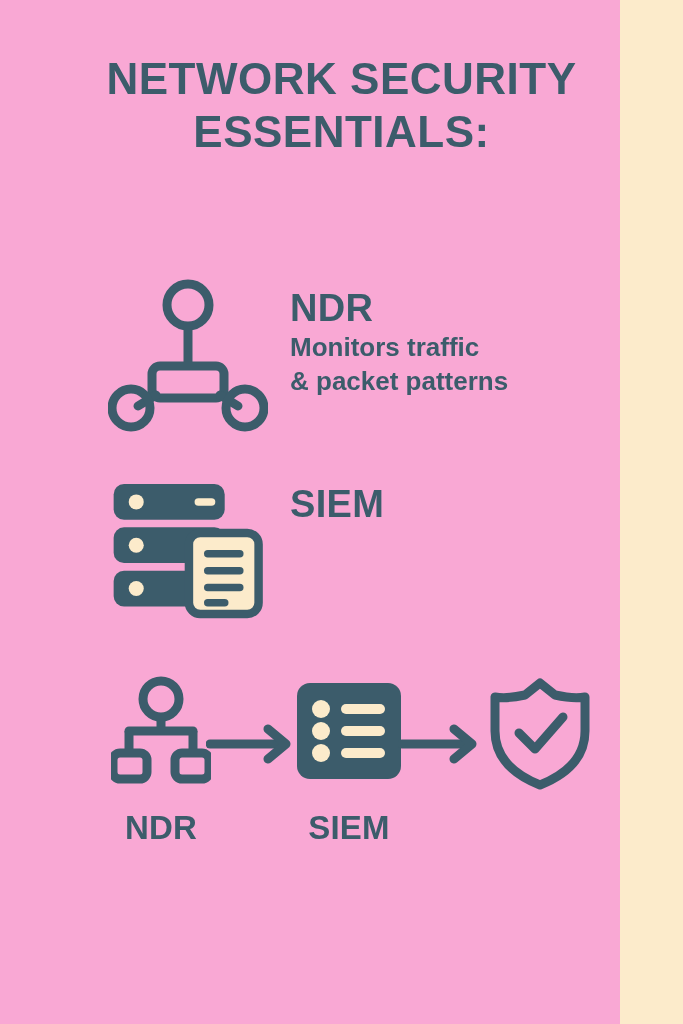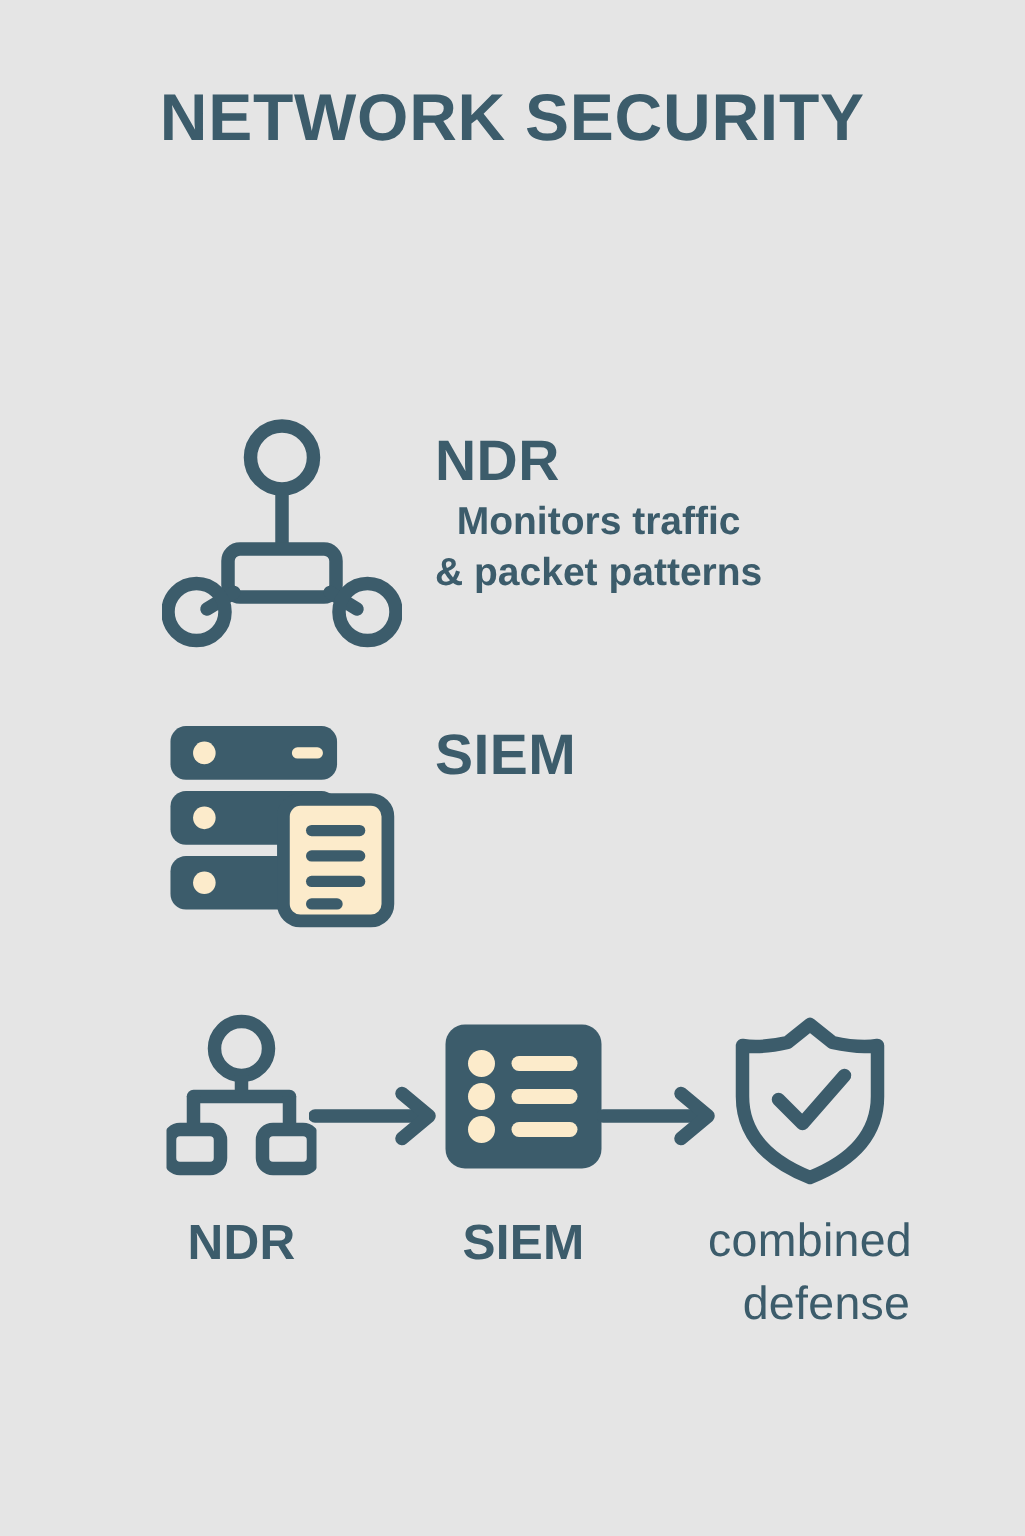--- a/index.html
+++ b/index.html
@@ -12,23 +12,23 @@
     height: 1024px;
     background: #FCEBCB;
     font-family: "Liberation Sans", sans-serif;
     color: #3C5C6B;
     overflow: hidden;
     position: relative;
   }
 
   .poster {
     position: relative;
-    width: 683px;
+    width: 620px;
     height: 1024px;
-    background: #e5e5e5;
+    background: #f9a8d4;
     box-sizing: border-box;
   }
 
   
   .title-block {
     position: absolute;
     top: 52px;
     left: 0;
     width: 683px;
     text-align: center;
@@ -76,21 +76,20 @@
     color: #3C5C6B;
     letter-spacing: 0.3px;
   }
   .feature-desc-line {
     display: block;
     font-weight: bold;
     font-size: 26px;
     line-height: 34px;
     color: #3C5C6B;
     letter-spacing: 0px;
-    text-align: center;
   }
 
   
   .flow {
     position: absolute;
     top: 675px;
     left: 0;
     width: 683px;
     height: 230px;
   }
@@ -155,20 +154,21 @@
     padding-left: 22px;
   }
 </style>
 </head>
 <body>
 
 <div class="poster">
 
   <div class="title-block">
     <span class="title-line">NETWORK SECURITY</span>
+    <span class="title-line">ESSENTIALS:</span>
   </div>
 
   <div class="feature-row ndr">
     <svg class="feature-icon" viewBox="0 0 160 155">
 
       <circle cx="80" cy="27" r="21" fill="none" stroke="#3C5C6B" stroke-width="9"></circle>
 
       <line x1="80" y1="48" x2="80" y2="88" stroke="#3C5C6B" stroke-width="9" stroke-linecap="butt"></line>
 
       <rect x="44" y="88" width="72" height="32" rx="8" ry="8" fill="none" stroke="#3C5C6B" stroke-width="9"></rect>
@@ -254,21 +254,17 @@
         <svg class="flow-icon-shield" viewBox="0 0 110 118">
           <path d="M55 8 L40 20 Q22 24 10 22 L10 56 Q10 92 55 110 Q100 92 100 56 L100 22 Q88 24 70 20 Z" fill="none" stroke="#3C5C6B" stroke-width="9" stroke-linejoin="round" stroke-linecap="round"></path>
           <polyline points="34,58 50,74 78,42" fill="none" stroke="#3C5C6B" stroke-width="9" stroke-linecap="round" stroke-linejoin="round"></polyline>
         </svg>
       </div>
     </div>
 
     <div class="flow-labels">
       <span class="flow-label label-ndr">NDR</span>
       <span class="flow-label label-siem">SIEM</span>
-      <span class="flow-label label-combined">
-        <span class="cd-line">combined</span>
-        <span class="cd-line second">defense</span>
-      </span>
     </div>
 
   </div>
 
 </div>
 
 </body></html>

